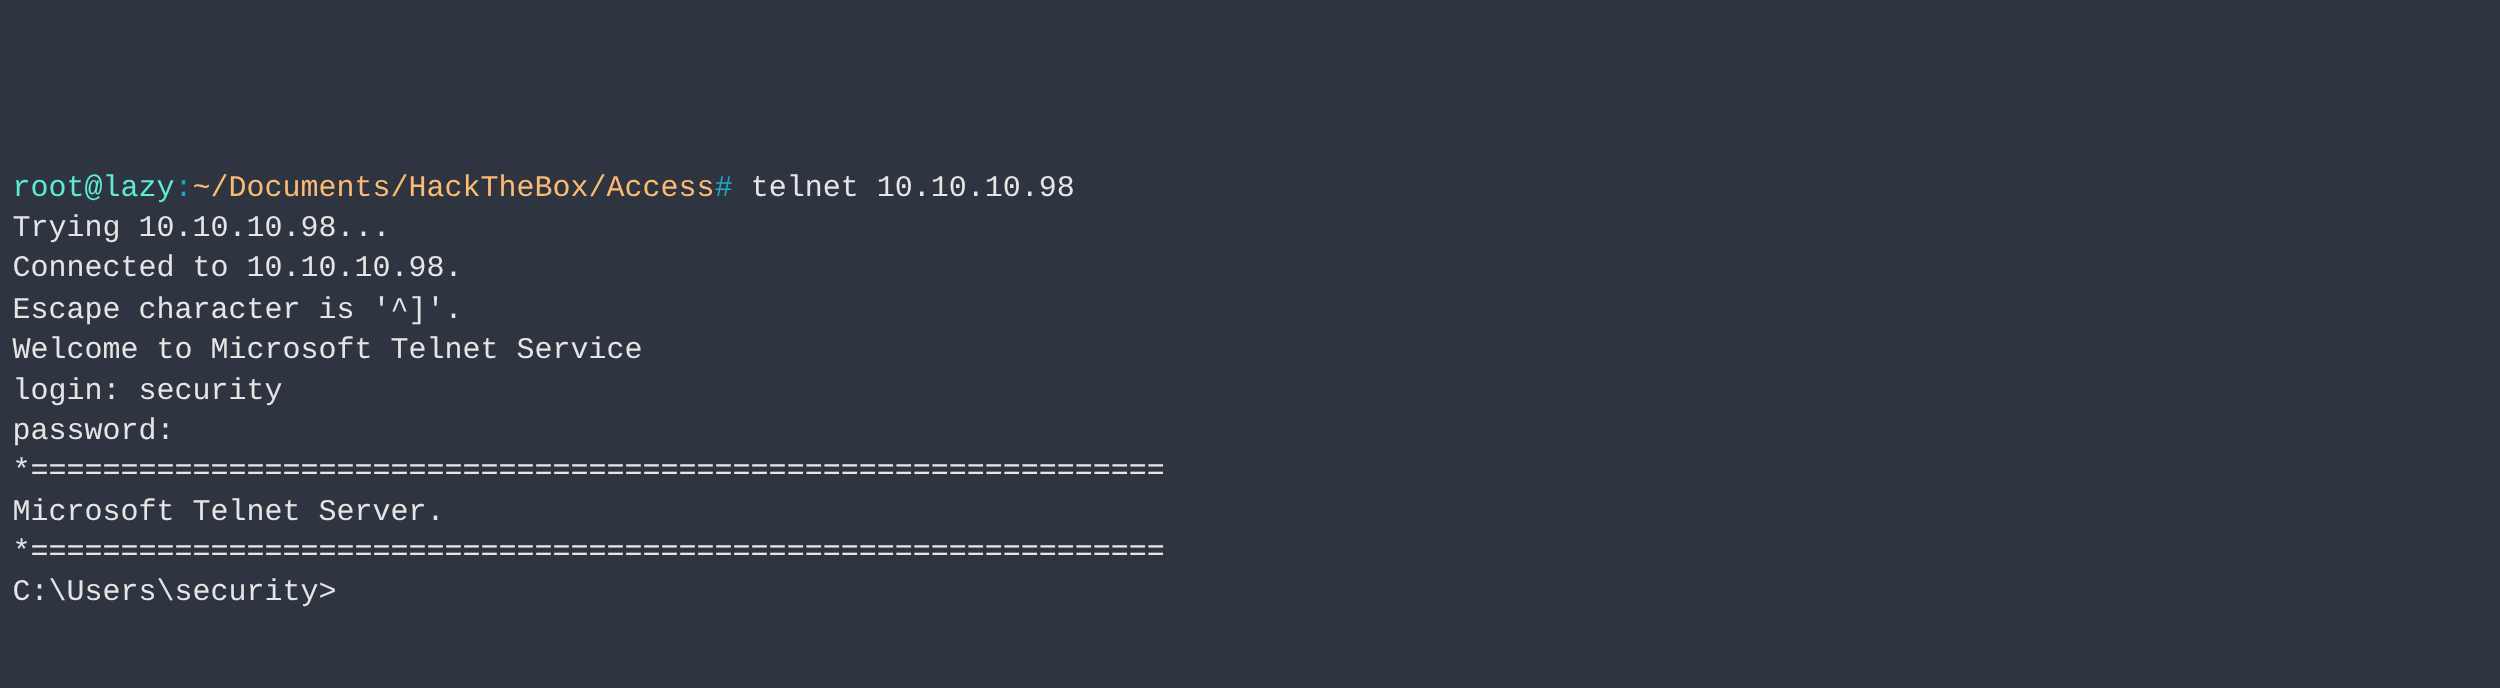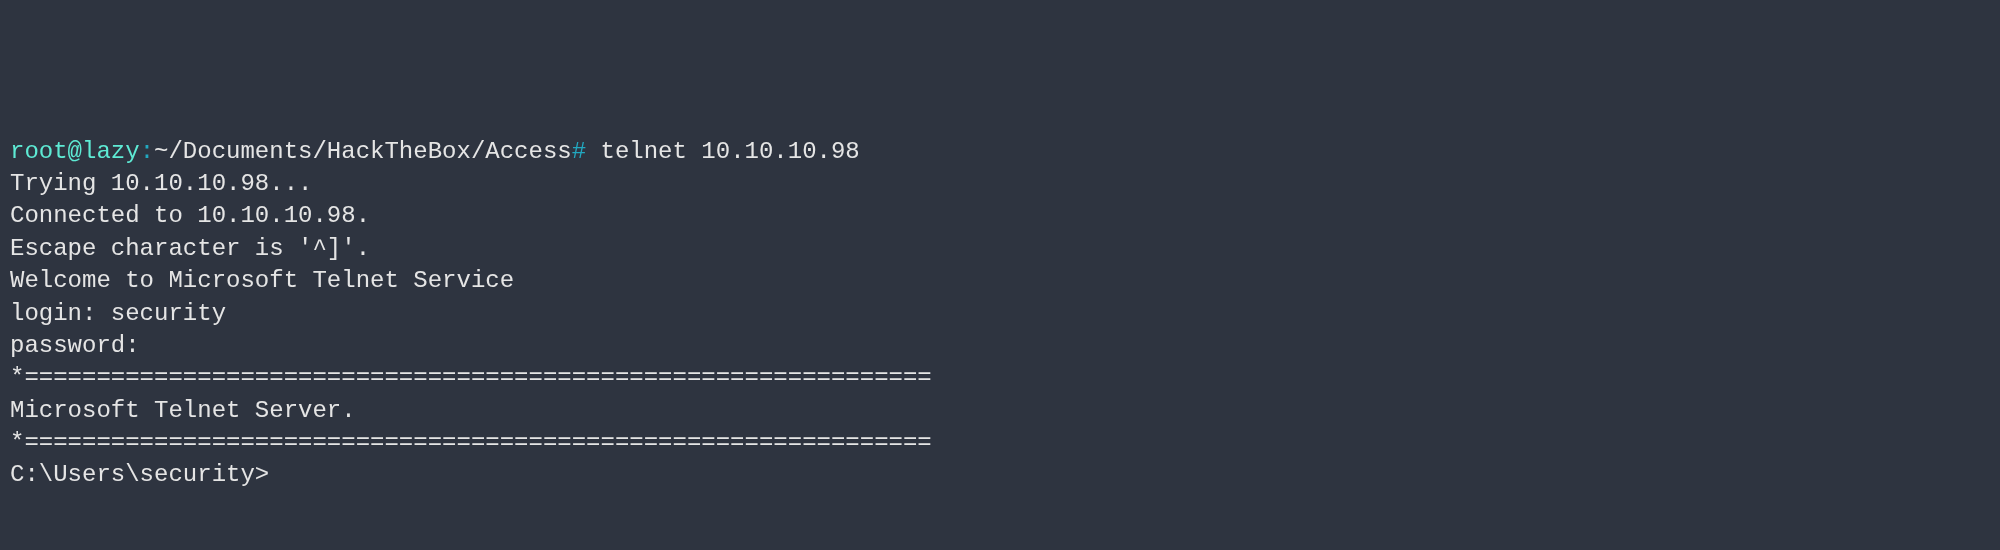--- a/index.html
+++ b/index.html
@@ -14,21 +14,21 @@
       font-size: 24px;
       line-height: 1.35;
       padding: 6px 10px;
       white-space: pre;
       width: 2000px;
       height: 550px;
       overflow: hidden;
     }
     .red { color: #5eead4; }
     .cyan { color: #22a8c0; }
-    .blue { color: #e5e5e5; }
+    .blue { color: #fdba74; }
     .white { color: #e5e5e5; }
     .line { display: block; }
   </style>
 </head>
 <body>
 
 
 
 <div><span class="line"><span class="red">root</span><span class="red">@</span><span class="red">lazy</span><span class="cyan">:</span><span class="blue">~/Documents/HackTheBox/Access</span><span class="cyan">#</span><span class="white"> telnet 10.10.10.98</span></span><span class="line white">Trying 10.10.10.98...</span><span class="line white">Connected to 10.10.10.98.</span><span class="line white">Escape character is '^]'.</span><span class="line white">Welcome to Microsoft Telnet Service</span><span class="line white"></span><span class="line white">login: security</span><span class="line white">password:</span><span class="line white"></span><span class="line white">*===============================================================</span><span class="line white">Microsoft Telnet Server.</span><span class="line white">*===============================================================</span><span class="line white">C:\Users\security&gt;</span></div>
 

